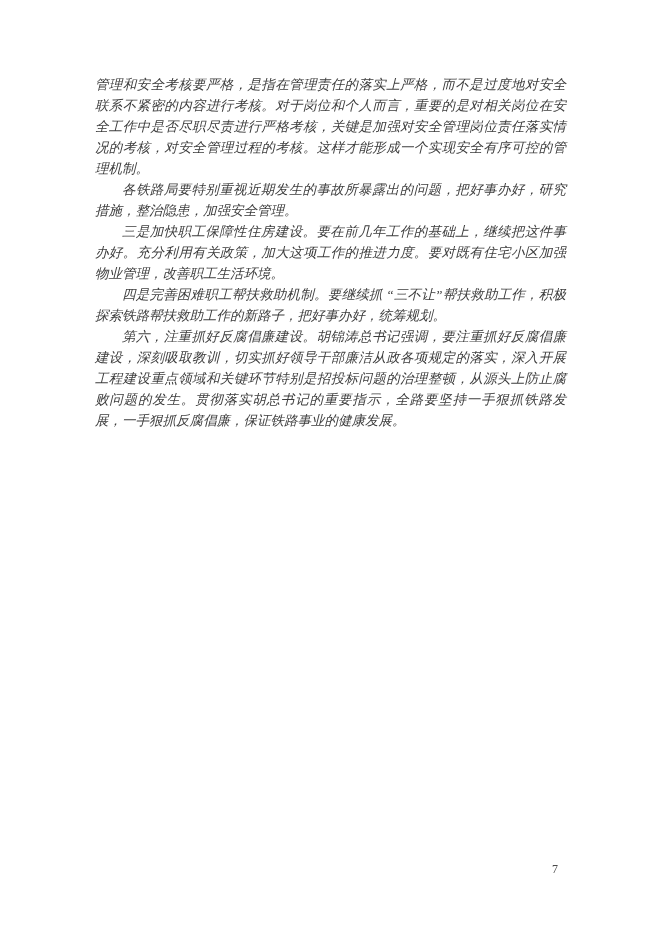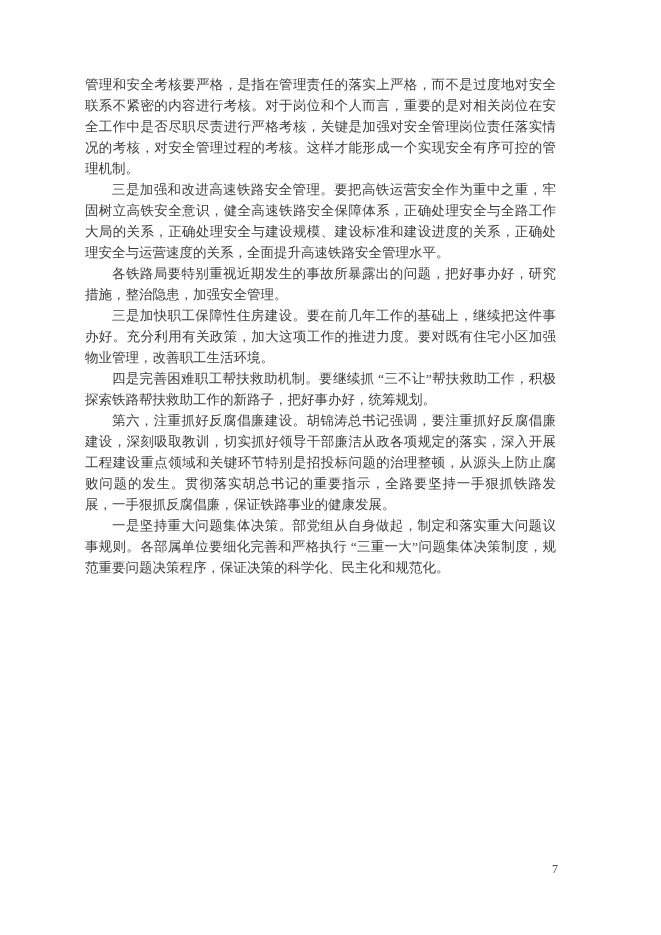--- a/index.html
+++ b/index.html
@@ -8,23 +8,24 @@
     background: #ffffff;
   }
   body {
     width: 661px;
     height: 935px;
     position: relative;
     font-family: "Liberation Serif", "DejaVu Serif", serif;
   }
   .doc-page {
     position: absolute;
-    left: 85px;
+    left: 95px;
     top: 74px;
     width: 471px;
+    font-style: italic;
   }
   .para {
     margin: 0;
     padding: 0;
     font-size: 13.5px;
     line-height: 21px;
     color: #3d3d3d;
     text-align: justify;
     text-indent: 2em;
     word-break: break-all;
@@ -39,21 +40,19 @@
     font-size: 12px;
     line-height: 14px;
     color: #4a4a4a;
   }
 </style>
 </head>
 <body>
 
 <div class="doc-page">
   <p class="para continuation">管理和安全考核要严格，是指在管理责任的落实上严格，而不是过度地对安全联系不紧密的内容进行考核。对于岗位和个人而言，重要的是对相关岗位在安全工作中是否尽职尽责进行严格考核，关键是加强对安全管理岗位责任落实情况的考核，对安全管理过程的考核。这样才能形成一个实现安全有序可控的管理机制。</p>
-  <p class="para">三是加强和改进高速铁路安全管理。要把高铁运营安全作为重中之重，牢固树立高铁安全意识，健全高速铁路安全保障体系，正确处理安全与全路工作大局的关系，正确处理安全与建设规模、建设标准和建设进度的关系，正确处理安全与运营速度的关系，全面提升高速铁路安全管理水平。</p>
   <p class="para">各铁路局要特别重视近期发生的事故所暴露出的问题，把好事办好，研究措施，整治隐患，加强安全管理。</p>
   <p class="para">三是加快职工保障性住房建设。要在前几年工作的基础上，继续把这件事办好。充分利用有关政策，加大这项工作的推进力度。要对既有住宅小区加强物业管理，改善职工生活环境。</p>
   <p class="para">四是完善困难职工帮扶救助机制。要继续抓 “三不让”帮扶救助工作，积极探索铁路帮扶救助工作的新路子，把好事办好，统筹规划。</p>
   <p class="para">第六，注重抓好反腐倡廉建设。胡锦涛总书记强调，要注重抓好反腐倡廉建设，深刻吸取教训，切实抓好领导干部廉洁从政各项规定的落实，深入开展工程建设重点领域和关键环节特别是招投标问题的治理整顿，从源头上防止腐败问题的发生。贯彻落实胡总书记的重要指示，全路要坚持一手狠抓铁路发展，一手狠抓反腐倡廉，保证铁路事业的健康发展。</p>
-  <p class="para">一是坚持重大问题集体决策。部党组从自身做起，制定和落实重大问题议事规则。各部属单位要细化完善和严格执行 “三重一大”问题集体决策制度，规范重要问题决策程序，保证决策的科学化、民主化和规范化。</p>
 </div>
 
 <span class="page-number">7</span>
 
 </body></html>

